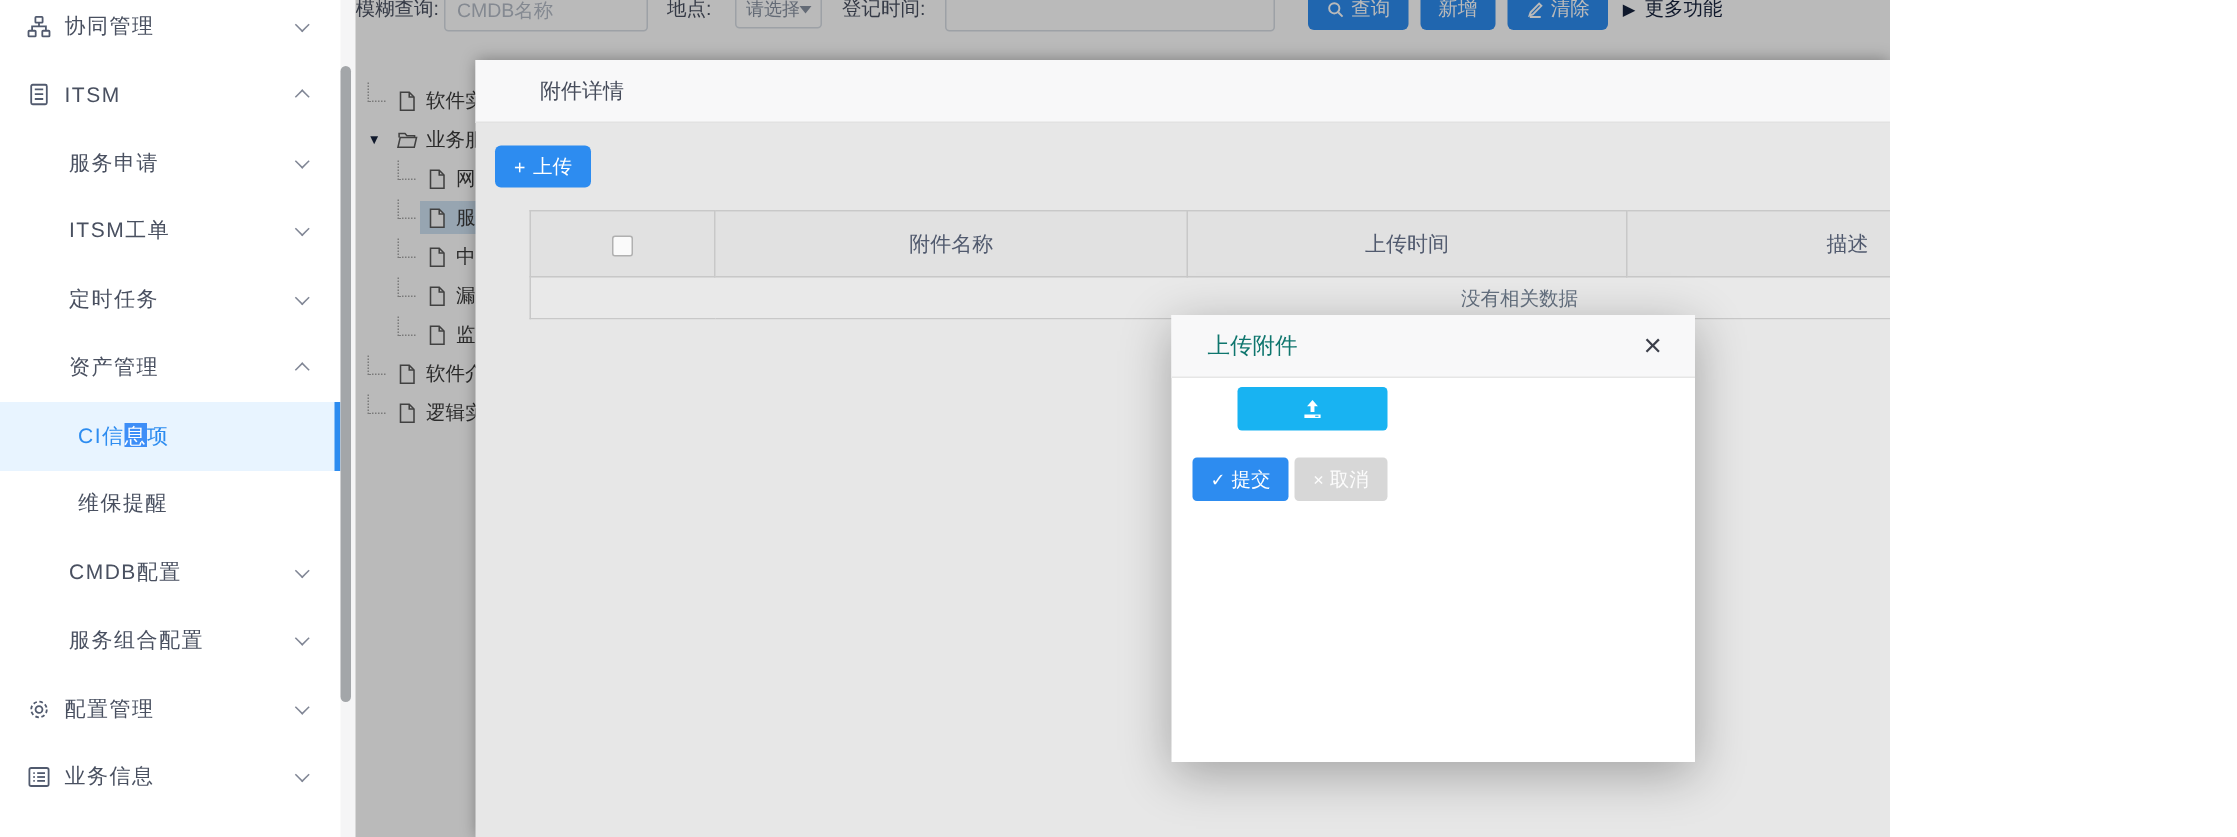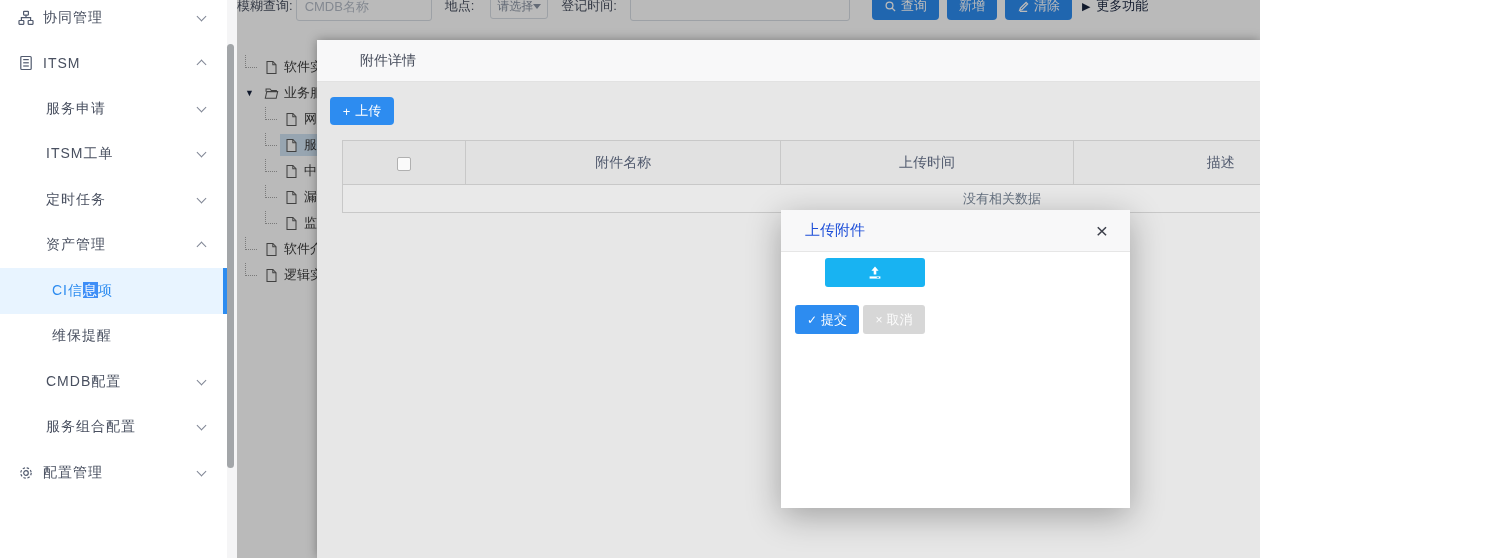--- a/index.html
+++ b/index.html
@@ -57,30 +57,30 @@
   .tree-icon { width:15px; height:15px; margin-right:5px; display:inline-flex; }
   .tree-icon svg { width:15px; height:15px; stroke:#5a5a5a; fill:#fdfdfd; stroke-width:1.1; }
 
   
   .overlay { position:absolute; left:237px; top:0; right:0; height:558px; background:rgba(0,0,0,0.27); z-index:4; }
 
   
   .drawer { position:absolute; left:317px; top:40px; right:0; bottom:0; z-index:6; background:#e7e7e7; box-shadow:0 0 10px rgba(0,0,0,.35); }
   .drawer-header { height:42px; background:#f8f8f9; border-bottom:1px solid #e2e2e2; display:flex; align-items:center; padding-left:43px; font-size:14px; color:#464c5b; }
   .upload-btn { margin:15px 0 0 13px; width:64px; height:28px; background:#2d8cf0; border:none; border-radius:4px; color:#fff; font-size:13px; display:inline-flex; align-items:center; justify-content:center; gap:5px; cursor:pointer; font-family:inherit; }
-  .table-wrap { margin:15px 0 0 1px; overflow:hidden;padding-left:24px; }
+  .table-wrap { margin:15px 0 0 12px; overflow:hidden;padding-left:24px; }
   table.att { width:1320px; border-collapse:collapse; table-layout:fixed; }
   table.att th { height:44px; background:#e1e1e1; border:1px solid #c8c8c8; font-weight:normal; font-size:14px; color:#515a6e; text-align:center; }
   table.att td.empty { height:28px; background:#e9e9e9; border:1px solid #c8c8c8; border-top:none; text-align:center; font-size:13px; color:#657180; }
   .checkbox { display:inline-block; width:14px; height:14px; border:1px solid #b0b0b0; background:#fafafa; border-radius:2px; vertical-align:middle; cursor:pointer; }
 
   
   .dialog { position:absolute; left:781px; top:210px; width:349px; height:298px; background:#fff; z-index:10; box-shadow:0 8px 32px rgba(0,0,0,.30); }
   .dialog-header { height:42px; background:#f8f8f9; border-bottom:1px solid #e6e6e6; display:flex; align-items:center; justify-content:space-between; padding:0 22px 0 24px; }
-  .dialog-title { font-size:15px; color:#1d4ed8; }
+  .dialog-title { font-size:15px; color:#0f766e; }
   .dialog-close { font-size:21px; color:#3c3f4a; cursor:pointer; line-height:1; }
   .dialog-body { padding:6px 14px 0 14px; }
   .file-upload-btn { margin-left:30px; width:100px; height:29px; background:#18b3f2; border:none; border-radius:3px; display:inline-flex; align-items:center; justify-content:center; cursor:pointer; }
   .file-upload-btn svg { width:16px; height:16px; fill:#fff; }
   .ta-wrap { position:relative; margin-top:16px; width:200px; }
   .desc-textarea { width:200px; height:100px; border:1px solid #6fb1f4; border-radius:2px; padding:4px 7px; font-size:12px; color:#495060; font-family:inherit; resize:none; outline:none; display:block; }
   .desc-textarea::placeholder { color:#9aa1ad; }
   .resize-grip { position:absolute; right:2px; bottom:2px; width:9px; height:9px; pointer-events:none;
     background:linear-gradient(135deg, transparent 50%, #8fb9ef 50%, #8fb9ef 57%, transparent 57%, transparent 70%, #8fb9ef 70%, #8fb9ef 77%, transparent 77%); }
   .dialog-actions { margin-top:18px; display:flex; gap:4px; }
@@ -298,20 +298,35 @@
           <span class="chev down"></span>
         </div>
         <div class="sb-item lvl1">
           <span class="sb-icon">
             <svg viewBox="0 0 16 16">
               <circle cx="8" cy="8" r="5.2" stroke-dasharray="2.4 1.7"></circle>
               <circle cx="8" cy="8" r="2.3"></circle>
             </svg>
           </span>
           <span class="sb-label">配置管理</span>
+          <span class="chev down"></span>
+        </div>
+        <div class="sb-item lvl1">
+          <span class="sb-icon">
+            <svg viewBox="0 0 16 16">
+              <rect x="1.6" y="2" width="12.8" height="12" rx="1.2"></rect>
+              <line x1="4.2" y1="5.4" x2="5.2" y2="5.4"></line>
+              <line x1="6.8" y1="5.4" x2="12" y2="5.4"></line>
+              <line x1="4.2" y1="8" x2="5.2" y2="8"></line>
+              <line x1="6.8" y1="8" x2="12" y2="8"></line>
+              <line x1="4.2" y1="10.6" x2="5.2" y2="10.6"></line>
+              <line x1="6.8" y1="10.6" x2="12" y2="10.6"></line>
+            </svg>
+          </span>
+          <span class="sb-label">业务信息</span>
           <span class="chev down"></span>
         </div>
       </div>
   </aside>
   <div class="sb-scroll">
     <div class="sb-thumb"></div>
   </div>
 
   <section class="drawer">
     <div class="drawer-header">

